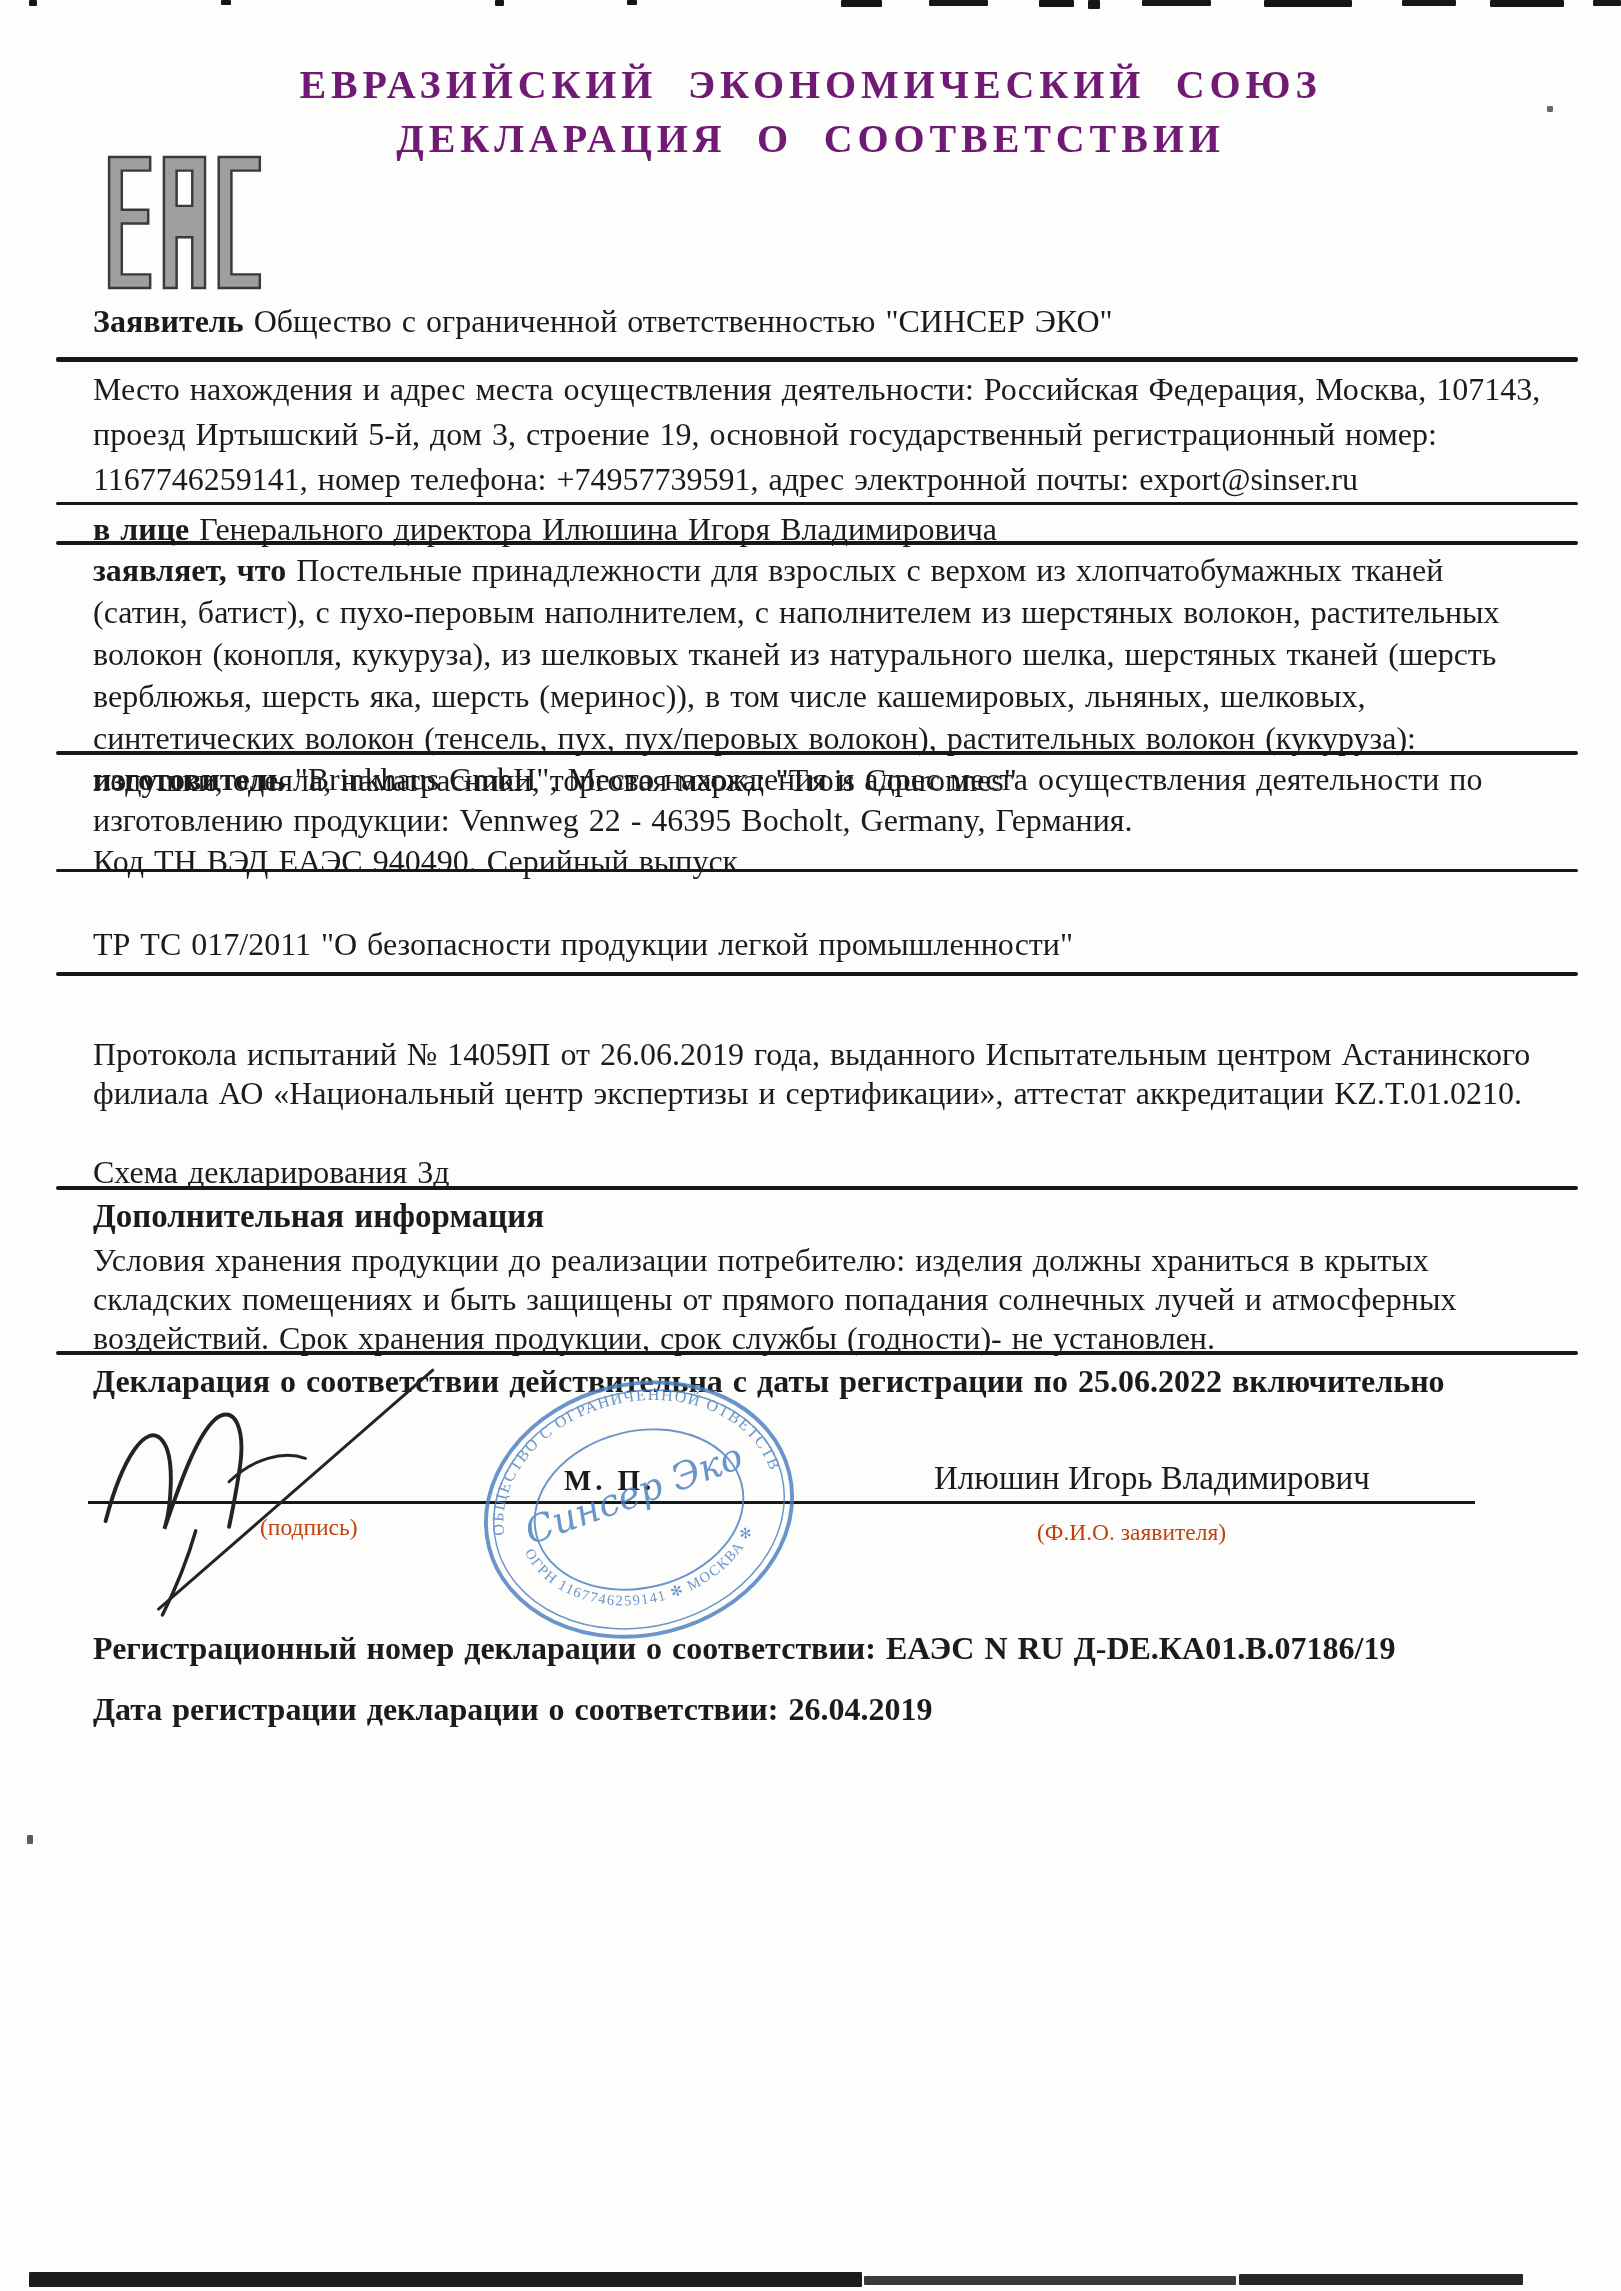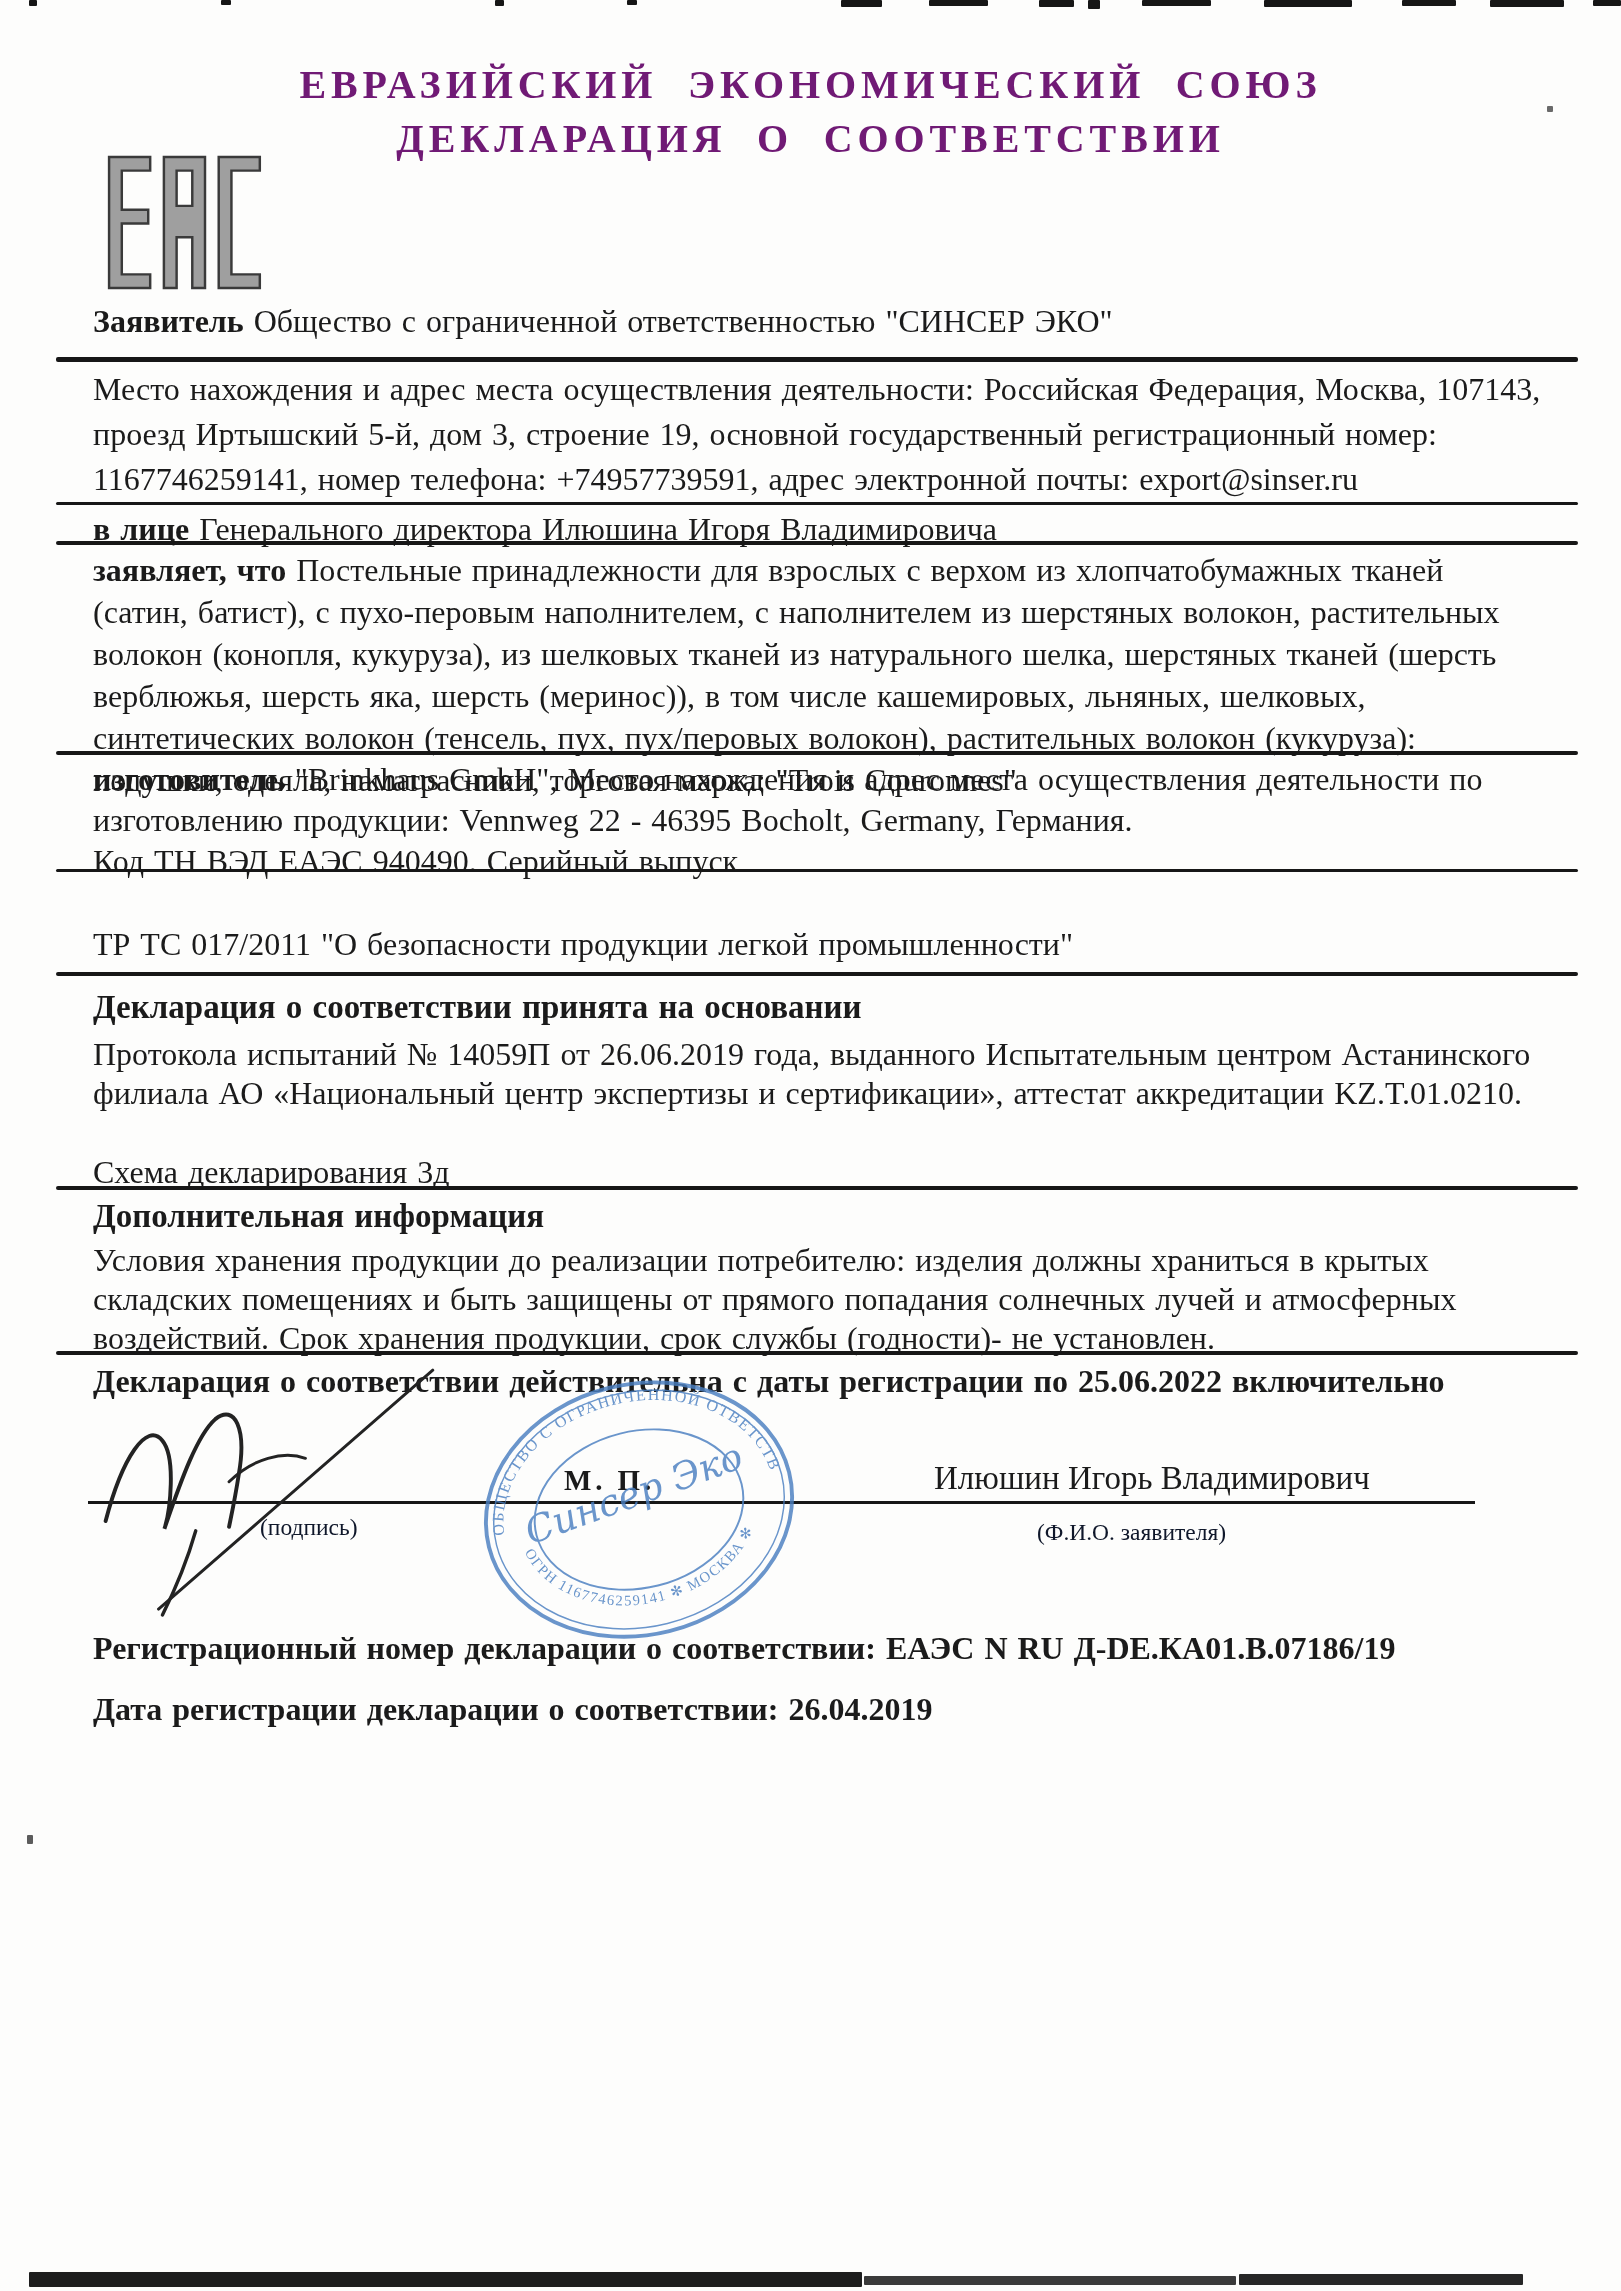--- a/index.html
+++ b/index.html
@@ -9,21 +9,21 @@
     font-family:"Liberation Serif", serif; color:#1b1b1b;
   }
   .abs { position:absolute; }
   .title {
     left:0; width:1621px; text-align:center; font-weight:bold;
     font-size:40px; letter-spacing:4.9px; word-spacing:15.7px; color:#701a75;
   }
   .para { left:93px; width:1453px; font-size:32px; line-height:42px; word-spacing:2px; }
   .b { font-weight:bold; }
   .hr { left:56px; width:1522px; background:#171717; border-radius:2px; }
-  .caption { font-size:23.5px; color:#0f172a; }
+  .caption { font-size:23.5px; color:#c2410c; }
   .boldline { font-weight:bold; font-size:32px; }
   .artifact { background:#161616; border-radius:1px; }
   .mp { font-size:29px; font-weight:bold; letter-spacing:3.9px; z-index:2; }
   .stamp-wrap { z-index:3; opacity:0.82; transform:rotate(-14deg); }
   .sig-wrap { z-index:4; }
   .name-line { font-size:33px;margin-left:22px; }
 </style>
 </head>
 <body>
 
@@ -92,21 +92,20 @@
     <br>
     <span>Код ТН ВЭД ЕАЭС 940490. Серийный выпуск</span>
   </div>
 
   <div class="abs hr" style="top:869px;height:2.9px;"></div>
 
   <div class="abs para" style="top:923px;">ТР ТС 017/2011 "О безопасности продукции легкой промышленности"</div>
 
   <div class="abs hr" style="top:972px;height:3.9px;"></div>
 
-  <div class="abs para b" style="top:986px;font-size:33px;">Декларация о соответствии принята на основании</div>
   <div class="abs para" style="top:1035px;line-height:39px;">Протокола испытаний № 14059П от 26.06.2019 года,  выданного Испытательным центром Астанинского филиала АО «Национальный центр экспертизы и сертификации»,  аттестат аккредитации KZ.T.01.0210.</div>
   <div class="abs para" style="top:1151px;">Схема декларирования 3д</div>
 
   <div class="abs hr" style="top:1186px;height:3.9px;"></div>
 
   <div class="abs para b" style="top:1195px;font-size:33px;">Дополнительная информация</div>
   <div class="abs para" style="top:1241px;line-height:39px;">Условия хранения продукции до реализации потребителю: изделия должны храниться в крытых складских помещениях и быть защищены  от прямого  попадания солнечных лучей и атмосферных воздействий. Срок хранения продукции, срок службы (годности)- не установлен.</div>
 
   <div class="abs hr" style="top:1351px;height:3.9px;"></div>
 

